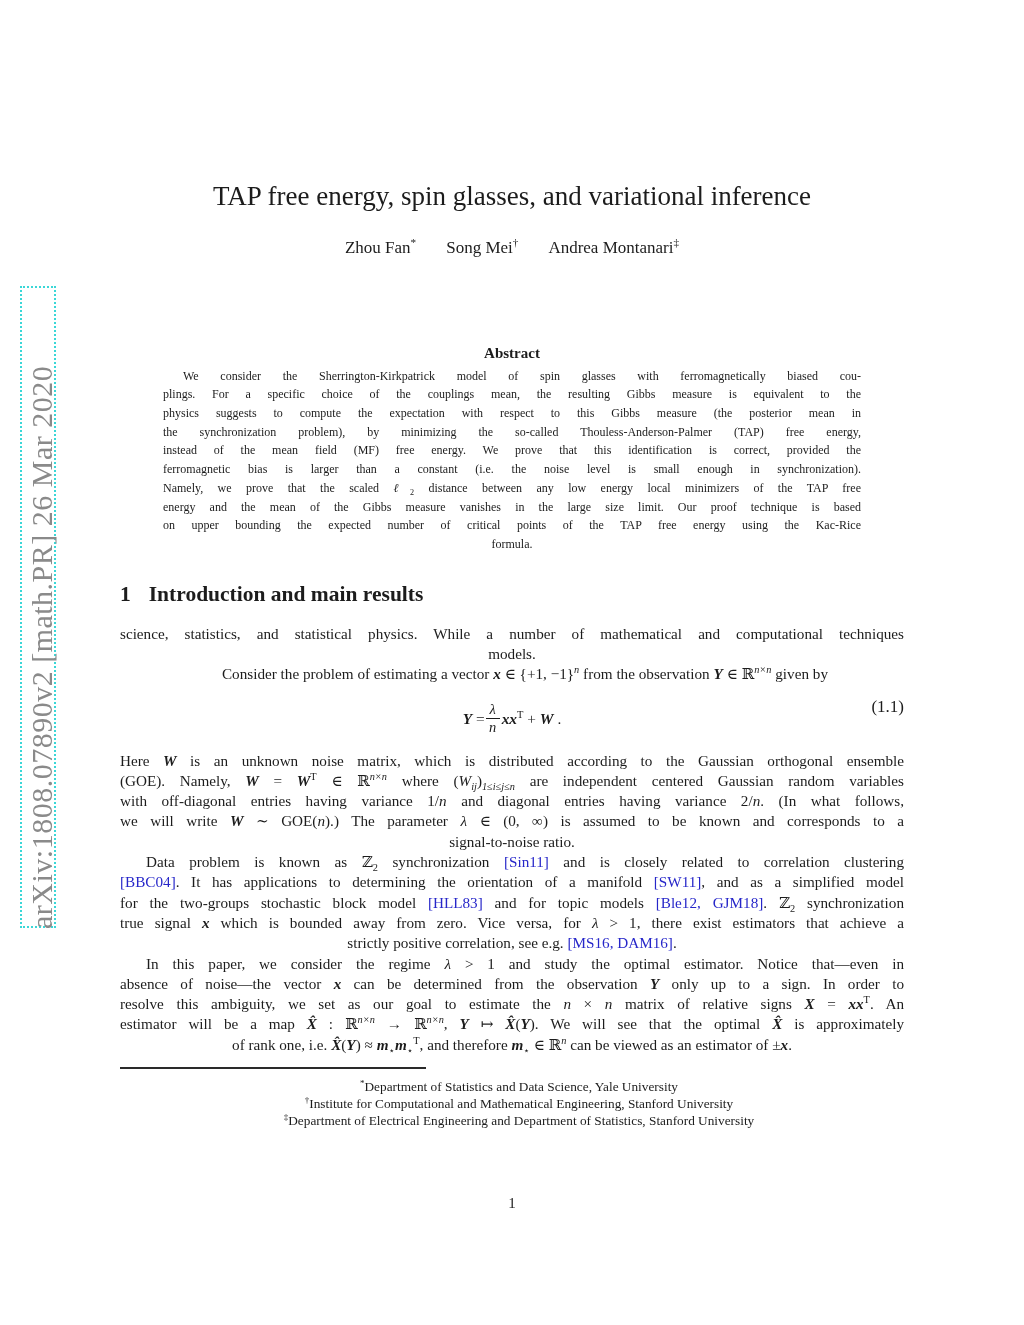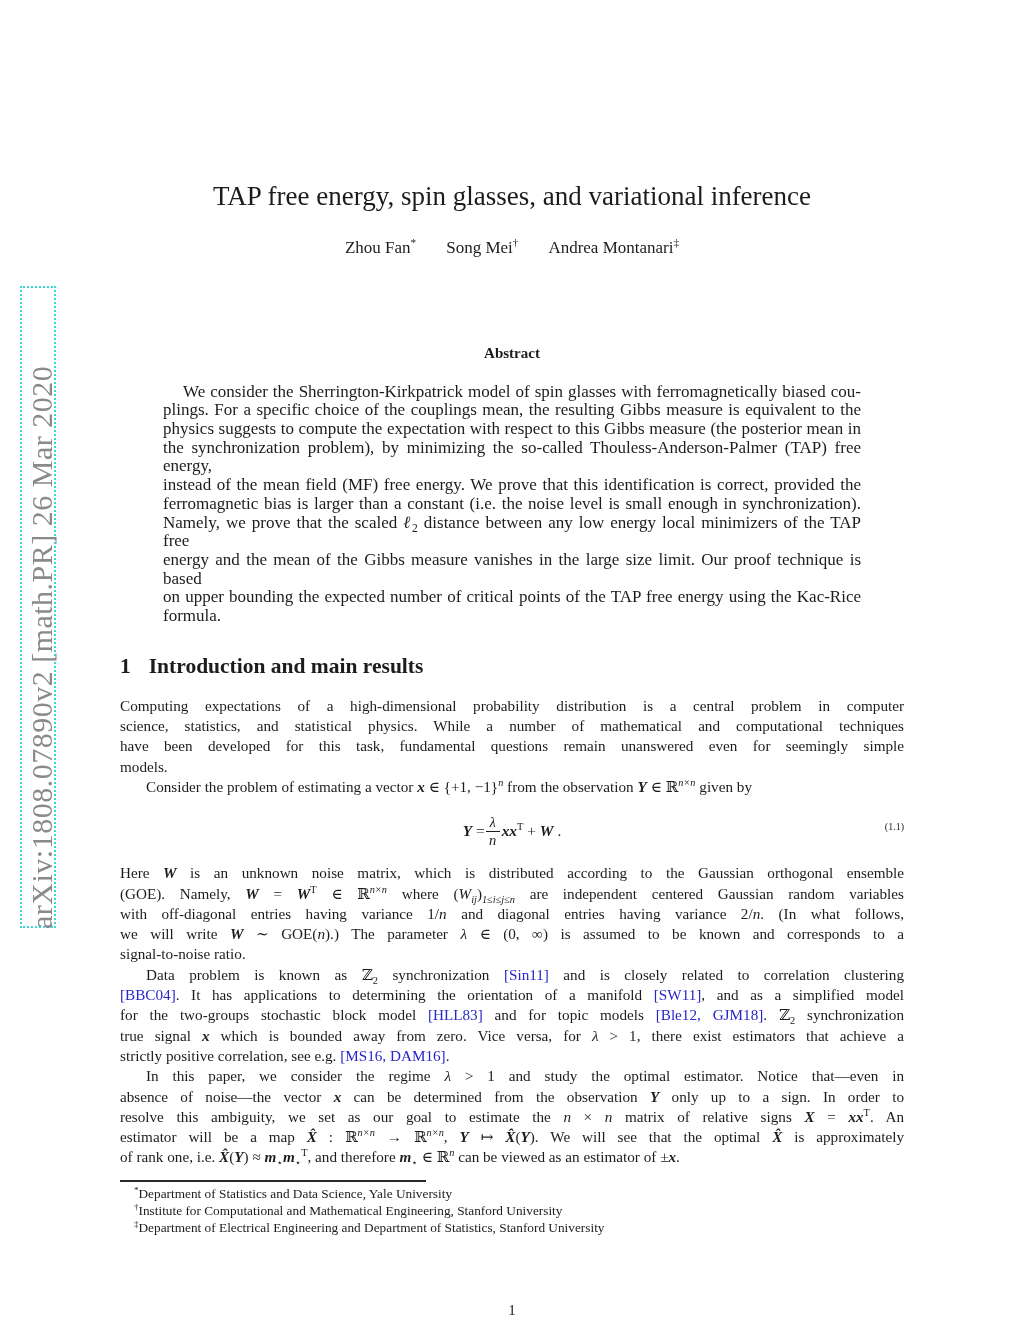--- a/index.html
+++ b/index.html
@@ -18,51 +18,51 @@
     transform:rotate(-90deg); transform-origin:0 0;
     font-size:30px; line-height:34px; white-space:nowrap;
     color:var(--wmtext,#8a8a8a); letter-spacing:0.5px;
   }
   
   #content { position:absolute; left:120px; top:0; width:784px; }
   .title { margin-top:180px; text-align:center; font-size:27px; line-height:32px; }
   .authors { margin-top:24px; display:flex; justify-content:center; gap:30px; font-size:17px; }
   .author sup { font-size:66%; }
   .abs-head { margin-top:87px; text-align:center; font-weight:bold; font-size:15px; }
-  .abs-body { margin:21px auto 0 auto; width:698px; font-size:17px; }
+  .abs-body { margin:5px auto 0 auto; width:698px; font-size:12px; }
   .abs-body .tline { line-height:18.7px; }
   .sec-head { margin-top:28px; font-size:21.5px; font-weight:bold; }
   .sec-head .sec-title { margin-left:18px; }
   .bodytext { font-size:15.2px; }
   .bodytext .tline { line-height:20.3px; }
-  .tline { text-align:left; }
+  .tline { text-align:center; }
   .just { text-align:justify; text-align-last:justify; text-justify:inter-word; }
   .ind { text-indent:26px; }
   .abs-body .ind { text-indent:20px; }
   
   .r-it { font-style:italic; }
   .r-bi { font-style:italic; font-weight:bold; }
   .r-cite { color:var(--cite,#2626c9); }
   .r-sup,.r-supit,.r-sub,.r-subit { font-size:68%; line-height:0; }
   .r-sup,.r-supit { vertical-align:super; }
   .r-sub,.r-subit { vertical-align:sub; }
   .r-supit,.r-subit { font-style:italic; }
   
   .eqrow { position:relative; margin:11px 0 9px 0; height:46px; }
   .eqmain { position:absolute; left:0; right:0; top:0; height:46px;
             display:flex; justify-content:center; align-items:center;
             font-size:15.4px; }
   .frac { display:inline-flex; flex-direction:column; align-items:center;
           margin:0 2px 0 1px; font-style:italic; }
   .frac .num,.frac .den { display:block; line-height:15px; font-size:14.5px; }
   .frac .bar { display:block; width:14px; height:1px; background:#1c1c1c; margin:1px 0; }
-  .eqnum { position:absolute; right:0; top:13px; font-size:10px; }
+  .eqnum { position:absolute; right:0; top:1px; font-size:17px; }
   
   .fn-rule { margin-top:12px; width:306px; height:2px; background:#2a2a2a; }
-  .footnotes { margin-top:3px; font-size:13.3px; }
+  .footnotes { margin-top:9px; font-size:13.3px; }
   .footnotes .tline { line-height:17px; text-indent:14px; }
   .pageno { margin-top:66px; text-align:center; font-size:15px; }
 </style>
 </head>
 <body>
 
 <div id="page">
 
   <div class="wm-box"></div>
   <div class="wm-text">arXiv:1808.07890v2  [math.PR]  26 Mar 2020</div>
@@ -89,23 +89,21 @@
         <div class="tline just"><span>energy and the mean of the Gibbs measure vanishes in the large size limit. Our proof technique is based</span></div>
         <div class="tline just"><span>on upper bounding the expected number of critical points of the TAP free energy using the Kac-Rice</span></div>
         <div class="tline"><span>formula.</span></div>
       </div>
 
     <div class="sec-head">
       <span>1</span><span class="sec-title">Introduction and main results</span>
     </div>
 
     <div class="bodytext" style="margin-top:17px;">
-        <div class="tline just"><span>Computing expectations of a high-dimensional probability distribution is a central problem in computer</span></div>
         <div class="tline just"><span>science, statistics, and statistical physics.  While a number of mathematical and computational techniques</span></div>
-        <div class="tline just"><span>have been developed for this task, fundamental questions remain unanswered even for seemingly simple</span></div>
         <div class="tline"><span>models.</span></div>
       </div>
     <div class="bodytext">
         <div class="tline ind"><span>Consider the problem of estimating a vector </span><span class="r-bi">x</span><span> ∈ {+1, −1}</span><span class="r-supit">n</span><span> from the observation </span><span class="r-bi">Y</span><span> ∈ ℝ</span><span class="r-supit">n×n</span><span> given by</span></div>
       </div>
 
     <div class="eqrow">
       <div class="eqmain">
         <span><span class="r-bi">Y</span><span> =</span></span>
         <span class="frac">

